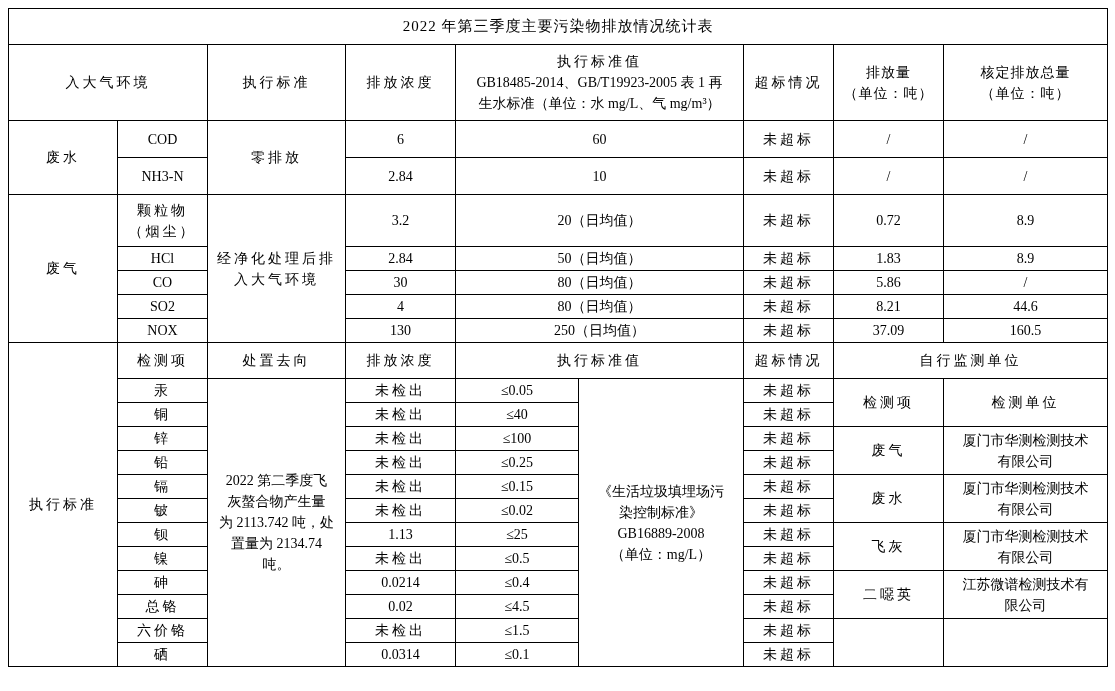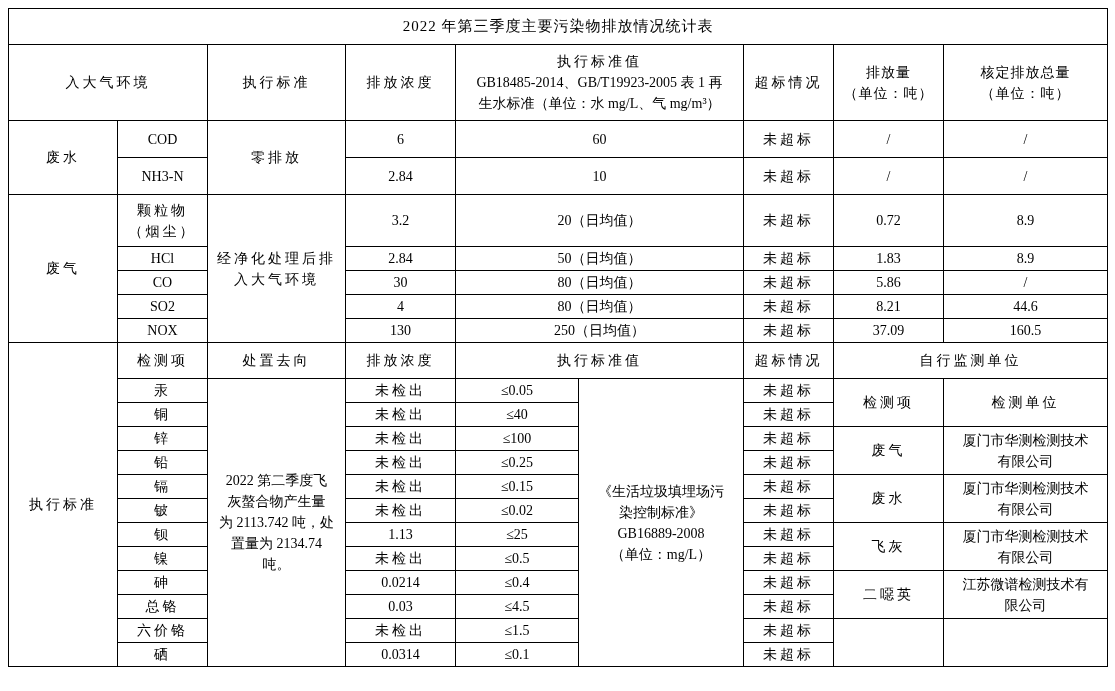--- a/index.html
+++ b/index.html
@@ -242,21 +242,21 @@
       <td>0.0214</td>
       <td>≤0.4</td>
       <td class="sp">未超标</td>
       <td rowspan="2" class="sp">二噁英</td>
       <td rowspan="2" class="pre">江苏微谱检测技术有
 限公司</td>
     </tr>
 
     <tr class="r-ash">
       <td class="sp">总铬</td>
-      <td>0.03</td>
+      <td>0.02</td>
       <td>≤4.5</td>
       <td class="sp">未超标</td>
     </tr>
 
     <tr class="r-ash">
       <td class="sp">六价铬</td>
       <td class="sp">未检出</td>
       <td>≤1.5</td>
       <td class="sp">未超标</td>
       <td rowspan="2"></td>

